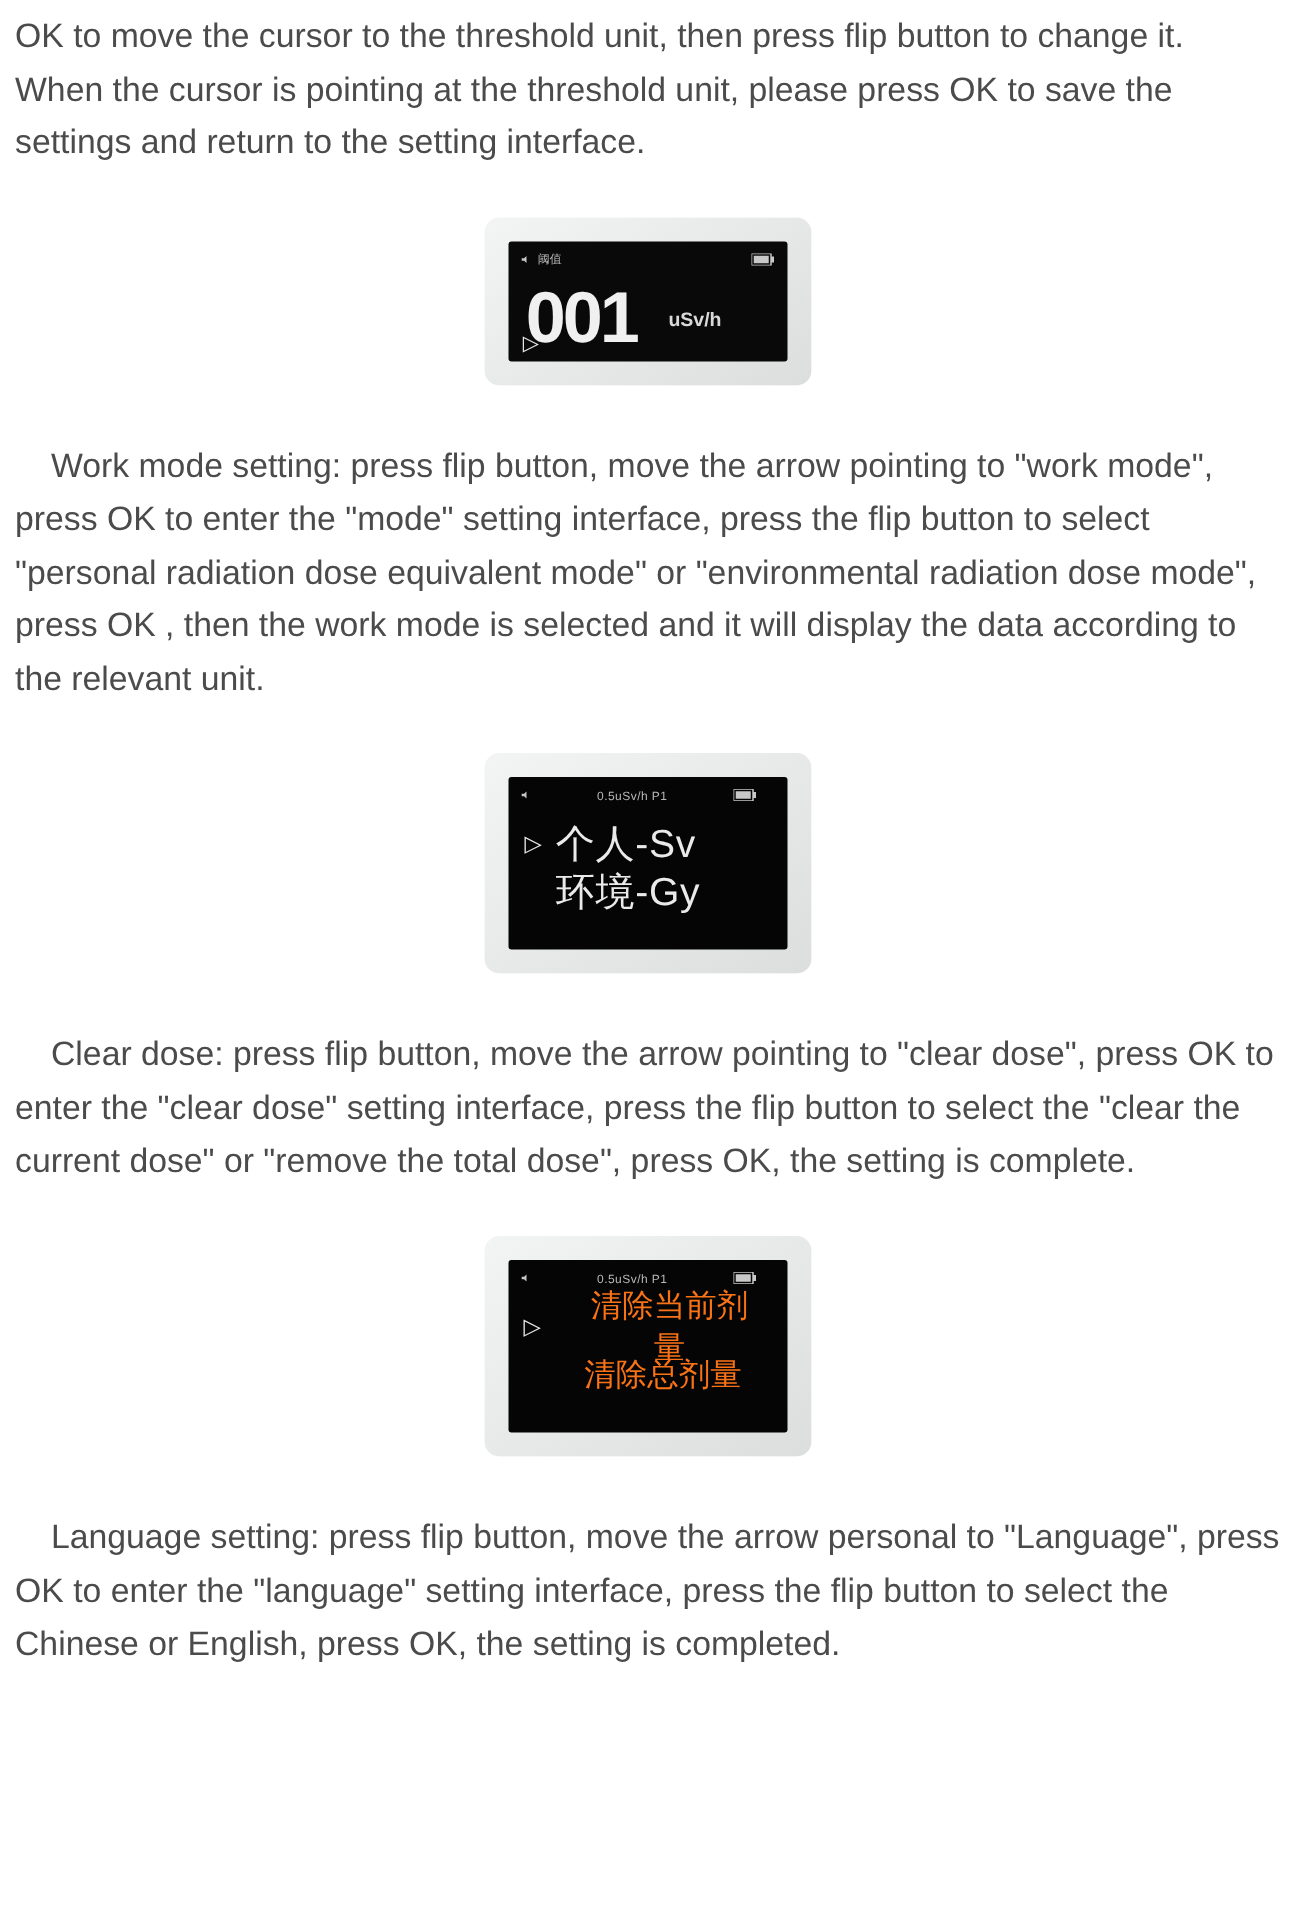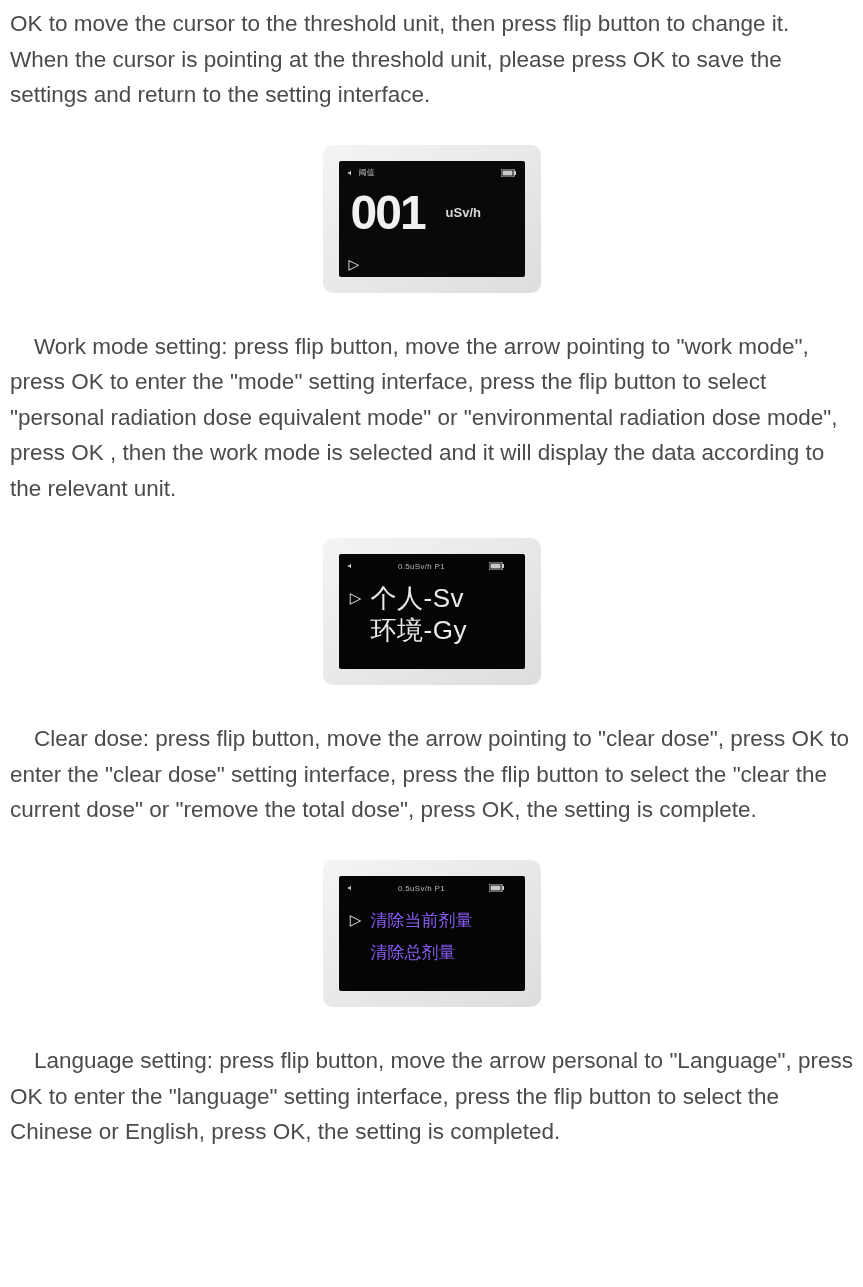--- a/index.html
+++ b/index.html
@@ -30,21 +30,21 @@
     background-image: linear-gradient(145deg, #f3f4f4, #dcdede);
     border-radius: 10px;
     padding: 16px;
     width: 218px;
     box-sizing: border-box;
   }
   .screen {
     background: #090909;
     border-radius: 2px;
     width: 186px;
-    height: 116px;
+    height: 80px;
     color: #e8e8e8;
     position: relative;
     box-sizing: border-box;
     padding: 6px 8px 4px 8px;
     filter: blur(0.25px);
   }
   .status-bar {
     display: flex;
     align-items: center;
     justify-content: space-between;
@@ -121,22 +121,23 @@
     width: 18px;
     text-align: center;
     font-size: 15px;
   }
   .menu-text {
     font-size: 26px;
     color: #eaeaea;
     letter-spacing: 0.5px;
   }
   .menu-text2 {
-    font-size: 17px;
-    color: #8b5cf6;
+    font-size: 21px;
+    color: #f97316;
+    margin-left: 19px;
   }
 </style>
 </head>
 <body>
 
 <p class="para">OK to move the cursor to the threshold unit, then press flip button to change it. When the cursor is pointing at the threshold unit, please press OK to save the settings and return to the setting interface.</p>
 
 <div class="fig-wrap">
   <div class="device">
     <div class="screen">

